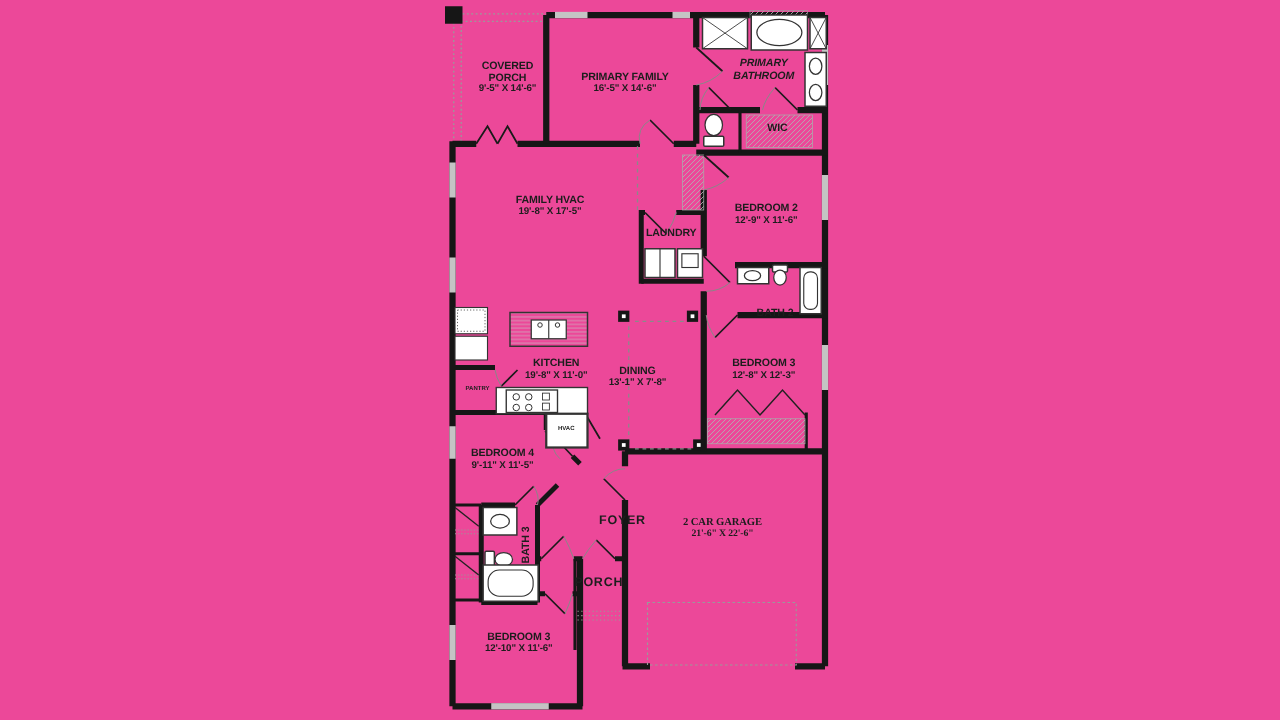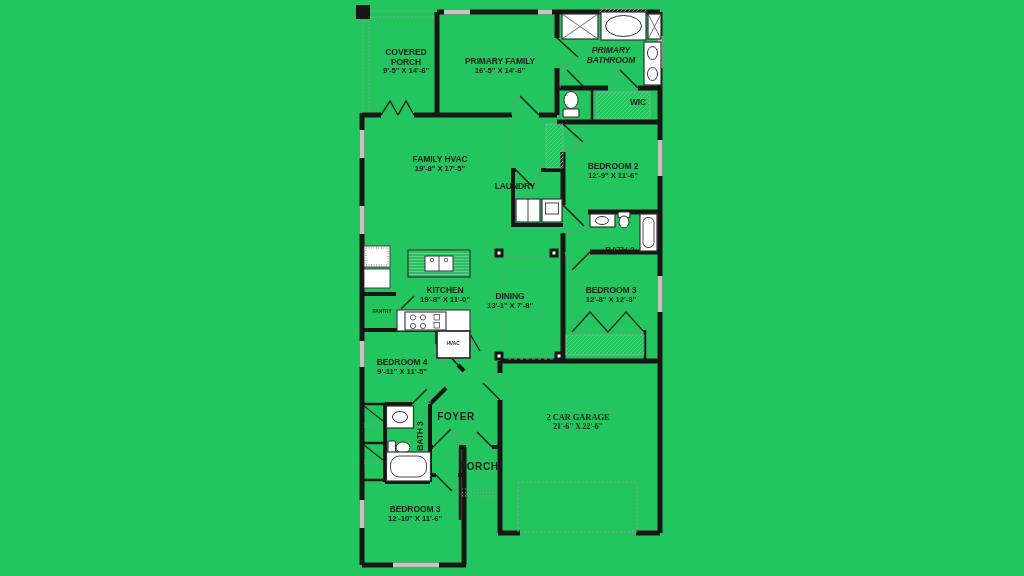--- a/index.html
+++ b/index.html
@@ -1,16 +1,16 @@
 <!DOCTYPE html>
 <html><head>
 <meta charset="utf-8">
 <style>
   html,body{margin:0;padding:0;background:#fff;}
-  #canvas{position:relative;width:1024px;height:576px;background:#22c55e;overflow:hidden;
+  #canvas{position:relative;width:1024px;height:576px;background:#ec4899;overflow:hidden;
           font-family:"Liberation Sans",sans-serif;}
   #plan-svg{position:absolute;left:0;top:0;}
   .lbl{position:absolute;transform:translateX(-50%);text-align:center;color:#1d1d1d;
        font-weight:bold;font-size:8.5px;line-height:1.12;letter-spacing:-0.1px;white-space:nowrap;}
   .lbl .room-name{display:block;}
   .lbl .room-dims{display:block;font-size:7.8px;font-weight:bold;}
   .lbl.wrap{white-space:normal;width:68px;}
   .lbl.tiny{font-size:4.8px;letter-spacing:0;}
   .lbl.big{font-size:10px;letter-spacing:0.6px;}
   .lbl.vert{transform:translate(-50%,-50%) rotate(-90deg);}
@@ -218,32 +218,32 @@
     <span class="room-name">COVERED PORCH</span>
     <span class="room-dims">9'-5" X 14'-6"</span>
   </div>
   <div class="lbl" style="left:500px;top:57px;">
     <span class="room-name">PRIMARY FAMILY</span>
     <span class="room-dims">16'-5" X 14'-6"</span>
   </div>
   <div class="lbl wrap" style="left:611px;top:46px;font-style:italic;">
     <span class="room-name">PRIMARY BATHROOM</span>
   </div>
-  <div class="lbl" style="left:622px;top:98px;margin-left:16px;">
+  <div class="lbl" style="left:622px;top:98px;">
     <span class="room-name">WIC</span>
   </div>
   <div class="lbl" style="left:613px;top:162px;">
     <span class="room-name">BEDROOM 2</span>
     <span class="room-dims">12'-9" X 11'-6"</span>
   </div>
   <div class="lbl" style="left:440px;top:155px;">
     <span class="room-name">FAMILY HVAC</span>
     <span class="room-dims">19'-8" X 17'-5"</span>
   </div>
-  <div class="lbl" style="left:515px;top:182px;">
+  <div class="lbl" style="left:537px;top:182px;">
     <span class="room-name">LAUNDRY</span>
   </div>
   <div class="lbl" style="left:620px;top:234px;margin-top:12px;">
     <span class="room-name">BATH 2</span>
   </div>
   <div class="lbl" style="left:445px;top:286px;">
     <span class="room-name">KITCHEN</span>
     <span class="room-dims">19'-8" X 11'-0"</span>
   </div>
   <div class="lbl tiny" style="left:382px;top:309px;">
@@ -257,21 +257,21 @@
     <span class="room-name">BEDROOM 3</span>
     <span class="room-dims">12'-8" X 12'-3"</span>
   </div>
   <div class="lbl tiny" style="left:453px;top:341px;">
     <span class="room-name">HVAC</span>
   </div>
   <div class="lbl" style="left:402px;top:358px;">
     <span class="room-name">BEDROOM 4</span>
     <span class="room-dims">9'-11" X 11'-5"</span>
   </div>
-  <div class="lbl big" style="left:456px;top:411px;">
+  <div class="lbl big" style="left:498px;top:411px;">
     <span class="room-name">FOYER</span>
   </div>
   <div class="lbl vert" style="left:421px;top:436px;">
     <span class="room-name">BATH 3</span>
   </div>
   <div class="lbl big" style="left:479px;top:461px;">
     <span class="room-name">PORCH</span>
   </div>
   <div class="lbl" style="left:578px;top:413px;font-family:Liberation Serif, serif;">
     <span class="room-name">2 CAR GARAGE</span>

